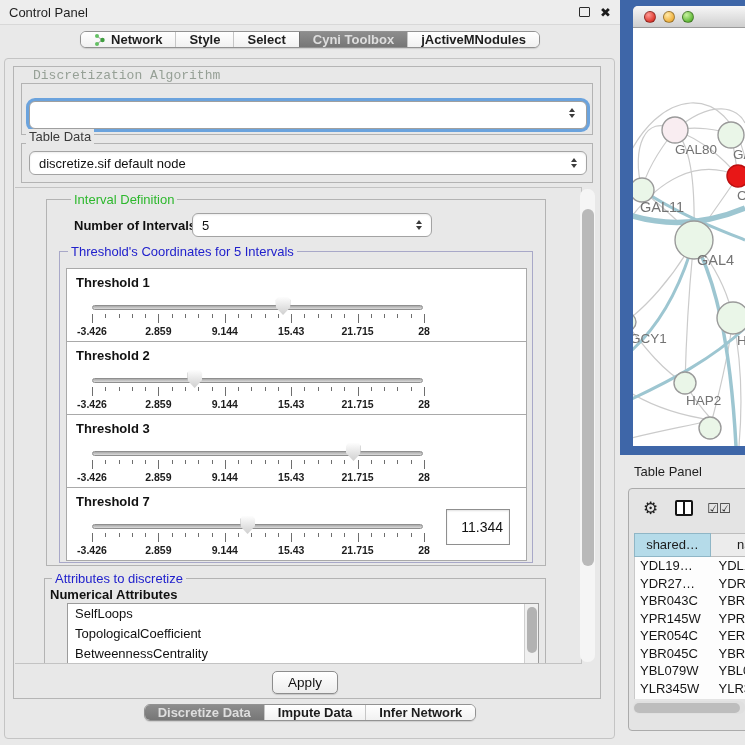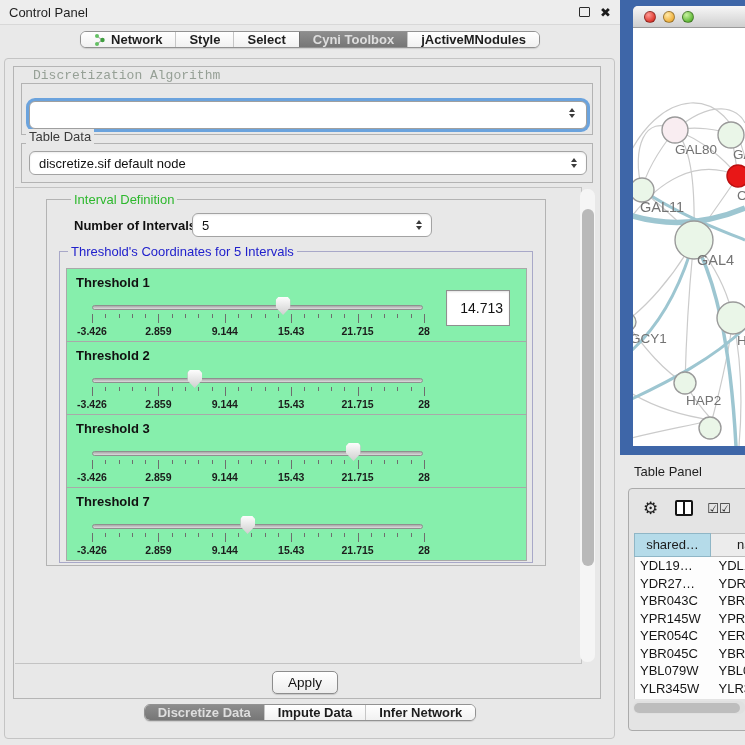--- a/index.html
+++ b/index.html
@@ -58,21 +58,21 @@
   .vscrollbar .thumb { position:absolute; left:1.5px; top:20px; width:12px; height:357px; background:#b9b9b9; border-radius:6px; }
 
   .interval-group { position:absolute; left:31px; top:11px; width:500px; height:367px; border:1px solid #b3b3b3; }
   .interval-title { left:16px; top:-8px;margin-left:8px; }
   .num-label { position:absolute; left:27px; top:18px; font-size:13px; font-weight:bold; color:#111; }
   .num-combo { left:145px; top:13px; width:240px; height:24px; }
 
   .thresh-group { position:absolute; left:12px; top:51px; width:474px; height:312px; border:1px solid #9d9dd0; border-color:#a8a8c8; }
   .thresh-title { left:8px; top:-8px; }
 
-  .thr-row { position:absolute; left:6px; width:461px; height:74px; border:1px solid #a9a9a9; background:#86efac; }
+  .thr-row { position:absolute; left:6px; width:461px; height:74px; border:1px solid #a9a9a9; background:#ffffff; }
   .thr-row .lab { position:absolute; left:9px; top:6px; font-size:13px; font-weight:bold; color:#111; }
   .track { position:absolute; left:25px; top:36px; width:331px; height:5px; border:1px solid #8f8f8f; border-radius:3px; background:linear-gradient(#a9a9a9,#dcdcdc); }
   .handle { position:absolute; top:28px; width:15px; height:18px; transform:translateX(-50%); background:linear-gradient(#fdfdfd,#cfcfcf); clip-path:polygon(18% 0%,82% 0%,100% 16%,100% 55%,50% 100%,0% 55%,0% 16%); filter:drop-shadow(0 0 1px #808080); }
   .ticks { position:absolute; left:25px; top:45px; width:332px; height:10px; }
   .ticks i { position:absolute; top:0; width:1px; background:#6e6e6e; }
   .ticks i.mn { height:4px; }
   .ticks i.mj { height:9px; }
   .ticklabels { position:absolute; left:25px; top:56px; width:332px; height:12px; }
   .ticklabels span { position:absolute; transform:translateX(-50%); font-size:10.5px; font-weight:bold; color:#1c1c1c; white-space:nowrap; }
   .valbox { position:absolute; left:379px; top:21px; width:64px; height:36px; background:#fff; border:1px solid #8f8f8f; font-size:14px; color:#111; text-align:right; line-height:34px; padding-right:6px; box-shadow:inset 0 1px 2px rgba(0,0,0,0.12); }
@@ -238,21 +238,20 @@
                   <i class="mj" style="left: 100%;"></i>
                 </div>
               <div class="ticklabels">
                   <span style="left: 0%;">-3.426</span>
                   <span style="left: 20%;">2.859</span>
                   <span style="left: 40%;">9.144</span>
                   <span style="left: 60%;">15.43</span>
                   <span style="left: 80%;">21.715</span>
                   <span style="left: 100%;">28</span>
                 </div>
-              <div class="valbox">14.713</div>
             </div>
             <div class="thr-row" style="top:89px;">
               <span class="lab">Threshold 2</span>
               <div class="track"></div>
               <div class="handle" style="left: 127.609px;"></div>
               <div class="ticks">
                   <i class="mj" style="left: 0%;"></i>
                   <i class="mn" style="left: 4%;"></i>
                   <i class="mn" style="left: 8%;"></i>
                   <i class="mn" style="left: 12%;"></i>
@@ -362,24 +361,38 @@
                   <i class="mj" style="left: 100%;"></i>
                 </div>
               <div class="ticklabels">
                   <span style="left: 0%;">-3.426</span>
                   <span style="left: 20%;">2.859</span>
                   <span style="left: 40%;">9.144</span>
                   <span style="left: 60%;">15.43</span>
                   <span style="left: 80%;">21.715</span>
                   <span style="left: 100%;">28</span>
                 </div>
+              <div class="valbox">11.344</div>
             </div>
           </div>
         </div>
 
+        <div class="attr-group">
+          <span class="group-title g-blue attr-title">Attributes to discretize</span>
+          <span class="attr-list-title">Numerical Attributes</span>
+          <div class="attr-list">
+
+            <div class="list-scroll">
+                <div class="thumb"></div>
+              </div>
+          <div class="li">SelfLoops</div>
+              <div class="li">TopologicalCoefficient</div>
+              <div class="li">BetweennessCentrality</div>
+            </div>
+        </div>
 
       </div>
 
       <div class="vscrollbar">
           <div class="thumb"></div>
         </div>
 
       <div class="apply-btn">Apply</div>
     </div>
 

